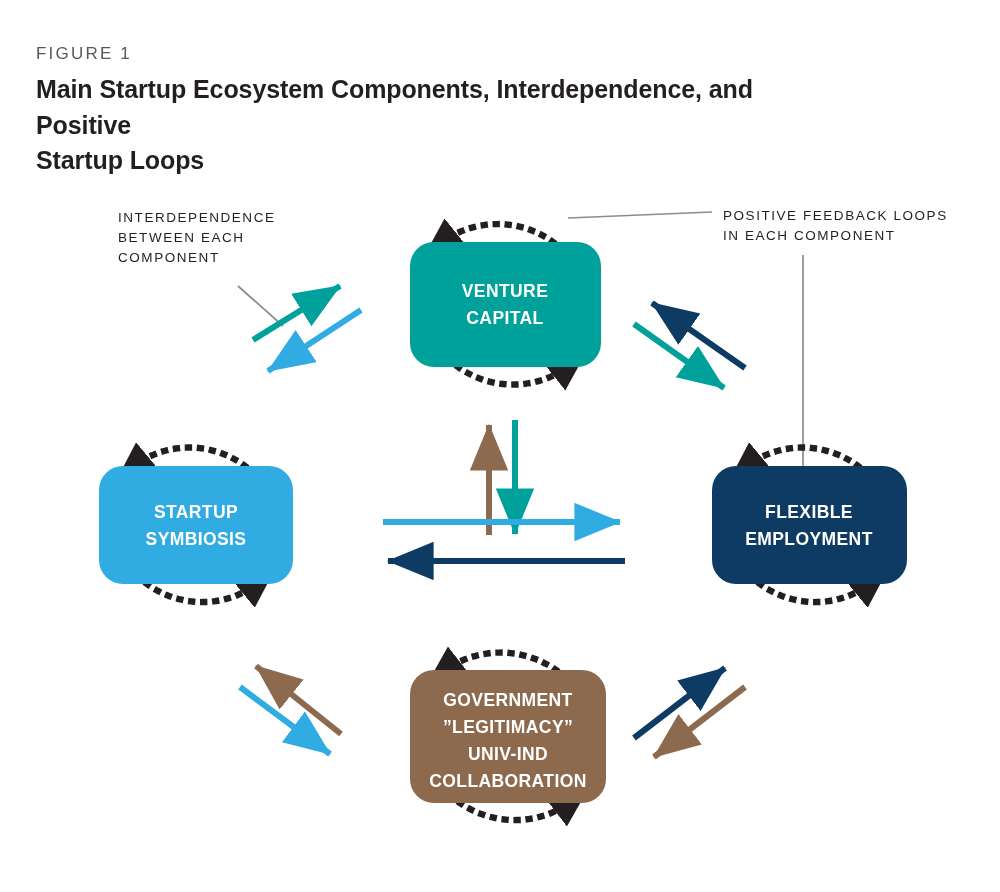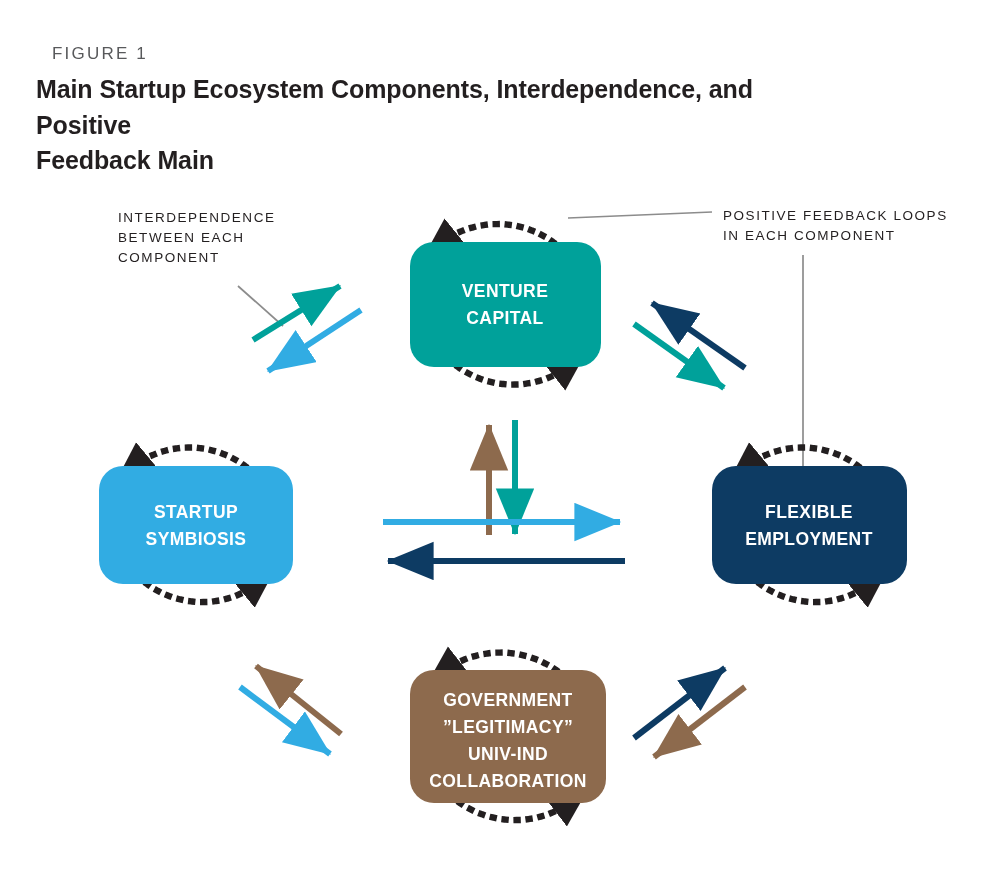--- a/index.html
+++ b/index.html
@@ -11,21 +11,20 @@
     position:relative;
   }
   #figure-root{position:absolute;inset:0;}
   .fig-label{
     position:absolute;
     left:36px;top:44px;
     font-size:17px;
     letter-spacing:2.2px;
     color:#58595b;
     font-weight:400;
-    margin-left:16px;
   }
   .fig-title{
     position:absolute;
     left:36px;top:72px;
     width:760px;
     font-size:25px;
     line-height:1.42;
     font-weight:700;
     color:#231f20;
     letter-spacing:-0.1px;
@@ -48,21 +47,21 @@
 </style>
 </head>
 <body>
 
 <div id="figure-root">
 
   <div class="fig-label">FIGURE 1</div>
 
   <div class="fig-title">
     <span>Main Startup Ecosystem Components, Interdependence, and Positive</span><br>
-    <span>Feedback Main</span>
+    <span>Startup Loops</span>
   </div>
 
   <svg id="diagram" viewBox="0 0 1000 742">
 
     <defs>
 
       <marker id="ah-teal" markerWidth="9" markerHeight="9" refX="7.6" refY="3.2" orient="auto" markerUnits="strokeWidth">
         <path d="M0,0 L7.8,3.2 L0,6.4 Z" fill="#00a19a"></path>
         </marker>
       <marker id="ah-lblue" markerWidth="9" markerHeight="9" refX="7.6" refY="3.2" orient="auto" markerUnits="strokeWidth">

